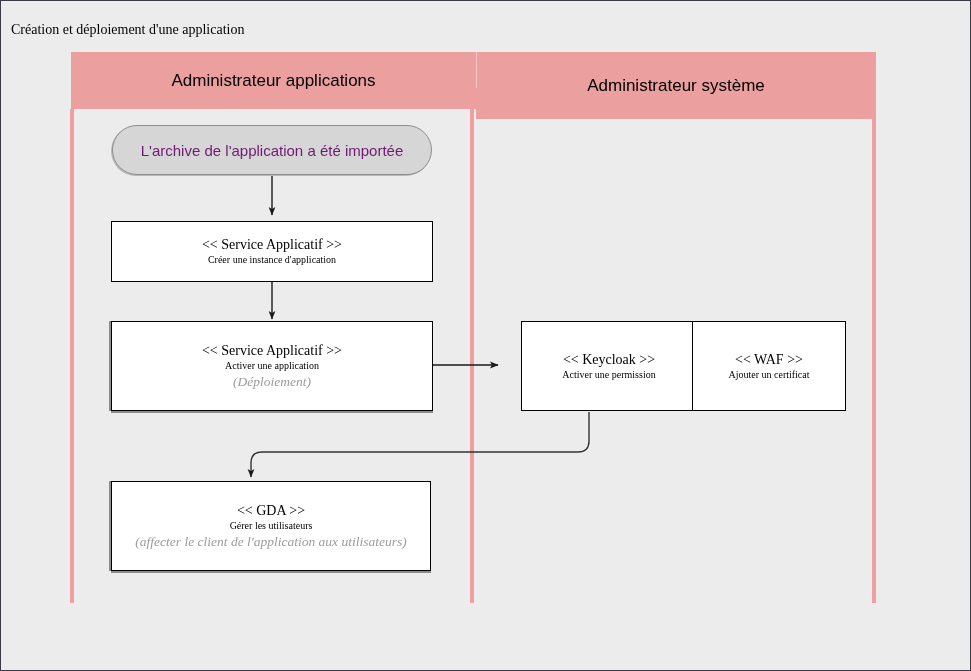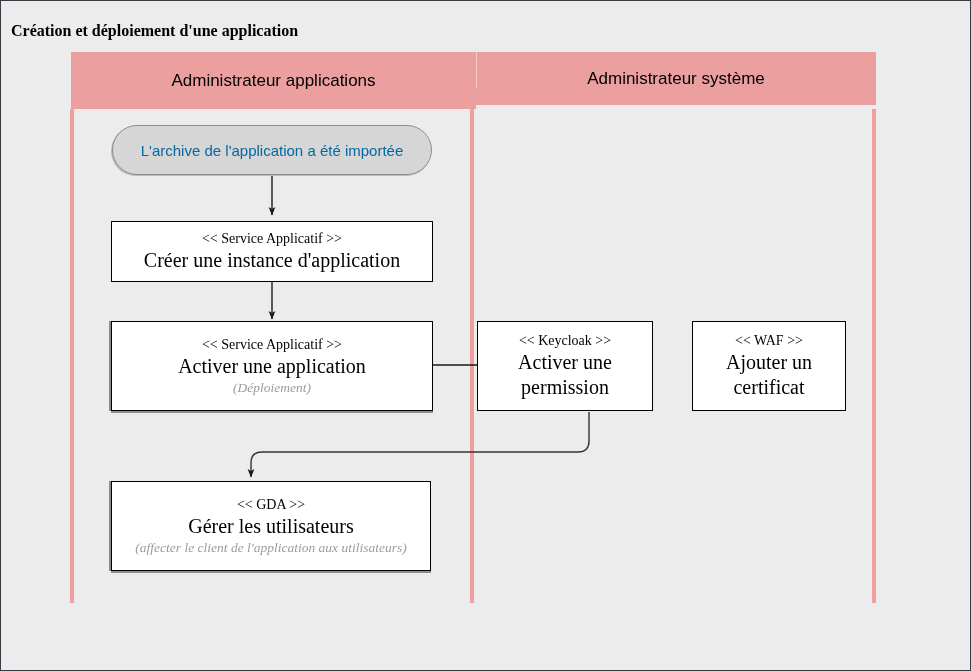--- a/index.html
+++ b/index.html
@@ -16,22 +16,22 @@
     border: 1px solid #3a3a44;
     box-sizing: border-box;
     overflow: hidden;
     font-family: "Liberation Serif", "DejaVu Serif", serif;
   }
   #diagram-title {
     position: absolute;
     left: 10px;
     top: 21px;
     font-family: "Liberation Serif", "DejaVu Serif", serif;
-    font-weight: bold;
-    font-size: 16px;
+    font-weight: normal;
+    font-size: 14px;
     color: #000000;
     white-space: nowrap;
   }
 
   
   .lane-header {
     position: absolute;
     background: #eb9f9f;
     display: flex;
     align-items: center;
@@ -64,40 +64,40 @@
     background: #ffffff;
     border: 1px solid #000000;
     font-family: "Liberation Serif", "DejaVu Serif", serif;
     color: #000000;
     line-height: 1.26;
   }
   .node.shadowed {
     box-shadow: -2px 0 0 0 #8c8c8c, 0 2px 0 0 #8c8c8c;
   }
   .node .stereo { font-size: 14px; }
-  .node .name  { font-size: 20px; }
+  .node .name  { font-size: 10px; }
   .node .note  {
     font-size: 13.5px;
     font-style: italic;
     color: #9c9c9c;
   }
   .node .note .nline { display: block; }
 
   .start-event {
     position: absolute;
     box-sizing: border-box;
     background: #d6d6d6;
     border: 1px solid #8e8e8e;
     border-radius: 26px;
     display: flex;
     align-items: center;
     justify-content: center;
     font-family: "Liberation Sans", "DejaVu Sans", sans-serif;
     font-size: 15px;
-    color: #0369a1;
+    color: #701a75;
     box-shadow: -1px 1px 0 0 #b9b9b9;
   }
 
   
   #edges {
     position: absolute;
     left: 0;
     top: 0;
     width: 971px;
     height: 671px;
@@ -108,21 +108,21 @@
 <body>
 
 <div id="page">
 
   <div id="diagram-title">Création et déploiement d'une application</div>
 
   <div class="lane-header" style="left:70px; top:51px; width:405px; height:57px;">
     <span>Administrateur applications</span>
   </div>
 
-  <div class="lane-header" style="left:475px; top:51px; width:400px; height:53px;">
+  <div class="lane-header" style="left:475px; top:51px; width:400px; height:67px;">
     <span>Administrateur système</span>
   </div>
 
   <div class="lane-header-divider" style="left:475px; top:51px; height:36px;"></div>
 
   <div class="lane-rail" style="left:69px;  top:108px; height:494px;"></div>
   <div class="lane-rail" style="left:469px; top:108px; height:494px;"></div>
   <div class="lane-rail" style="left:871px; top:108px; height:494px;"></div>
 
   <svg id="edges" viewBox="0 0 971 671">
@@ -159,21 +159,21 @@
   </div>
 
   <div class="node shadowed" style="left:110px; top:320px; width:322px; height:90px;">
     <span class="stereo">&lt;&lt; Service Applicatif &gt;&gt;</span>
     <span class="name">Activer une application</span>
     <span class="note">
       <span class="nline">(Déploiement)</span>
     </span>
   </div>
 
-  <div class="node" style="left:476px; top:320px; width:176px; height:90px;">
+  <div class="node" style="left:520px; top:320px; width:176px; height:90px;">
     <span class="stereo">&lt;&lt; Keycloak &gt;&gt;</span>
     <span class="name">Activer une permission</span>
   </div>
 
   <div class="node" style="left:691px; top:320px; width:154px; height:90px;">
     <span class="stereo">&lt;&lt; WAF &gt;&gt;</span>
     <span class="name">Ajouter un certificat</span>
   </div>
 
   <div class="node shadowed" style="left:110px; top:480px; width:320px; height:90px;">

